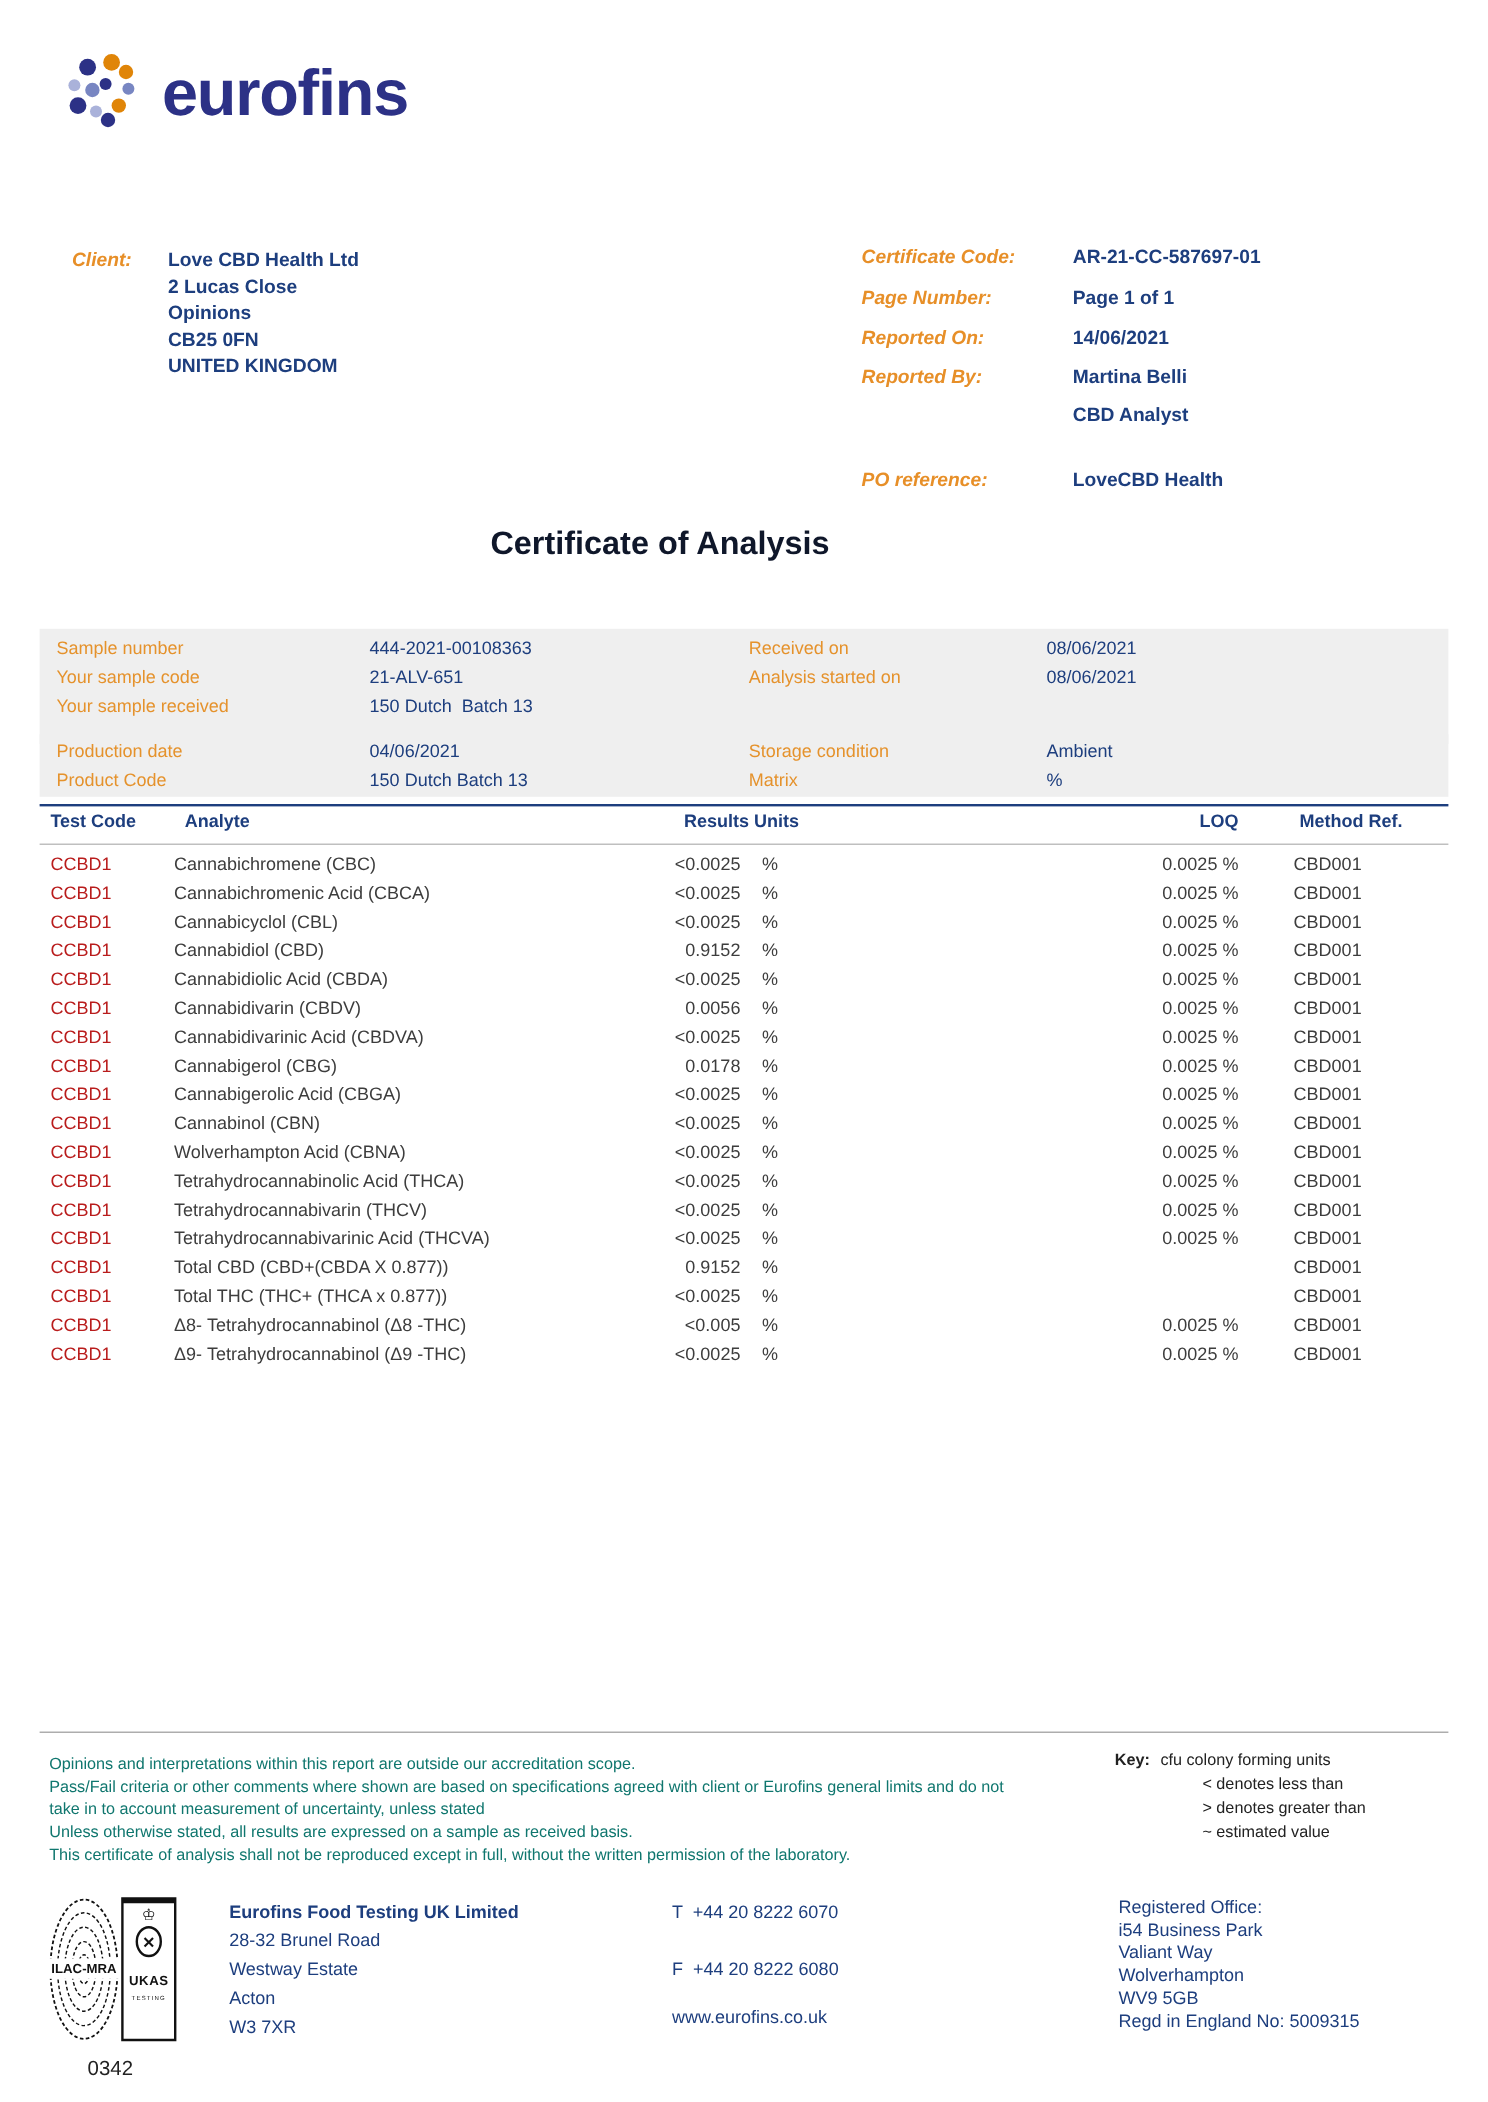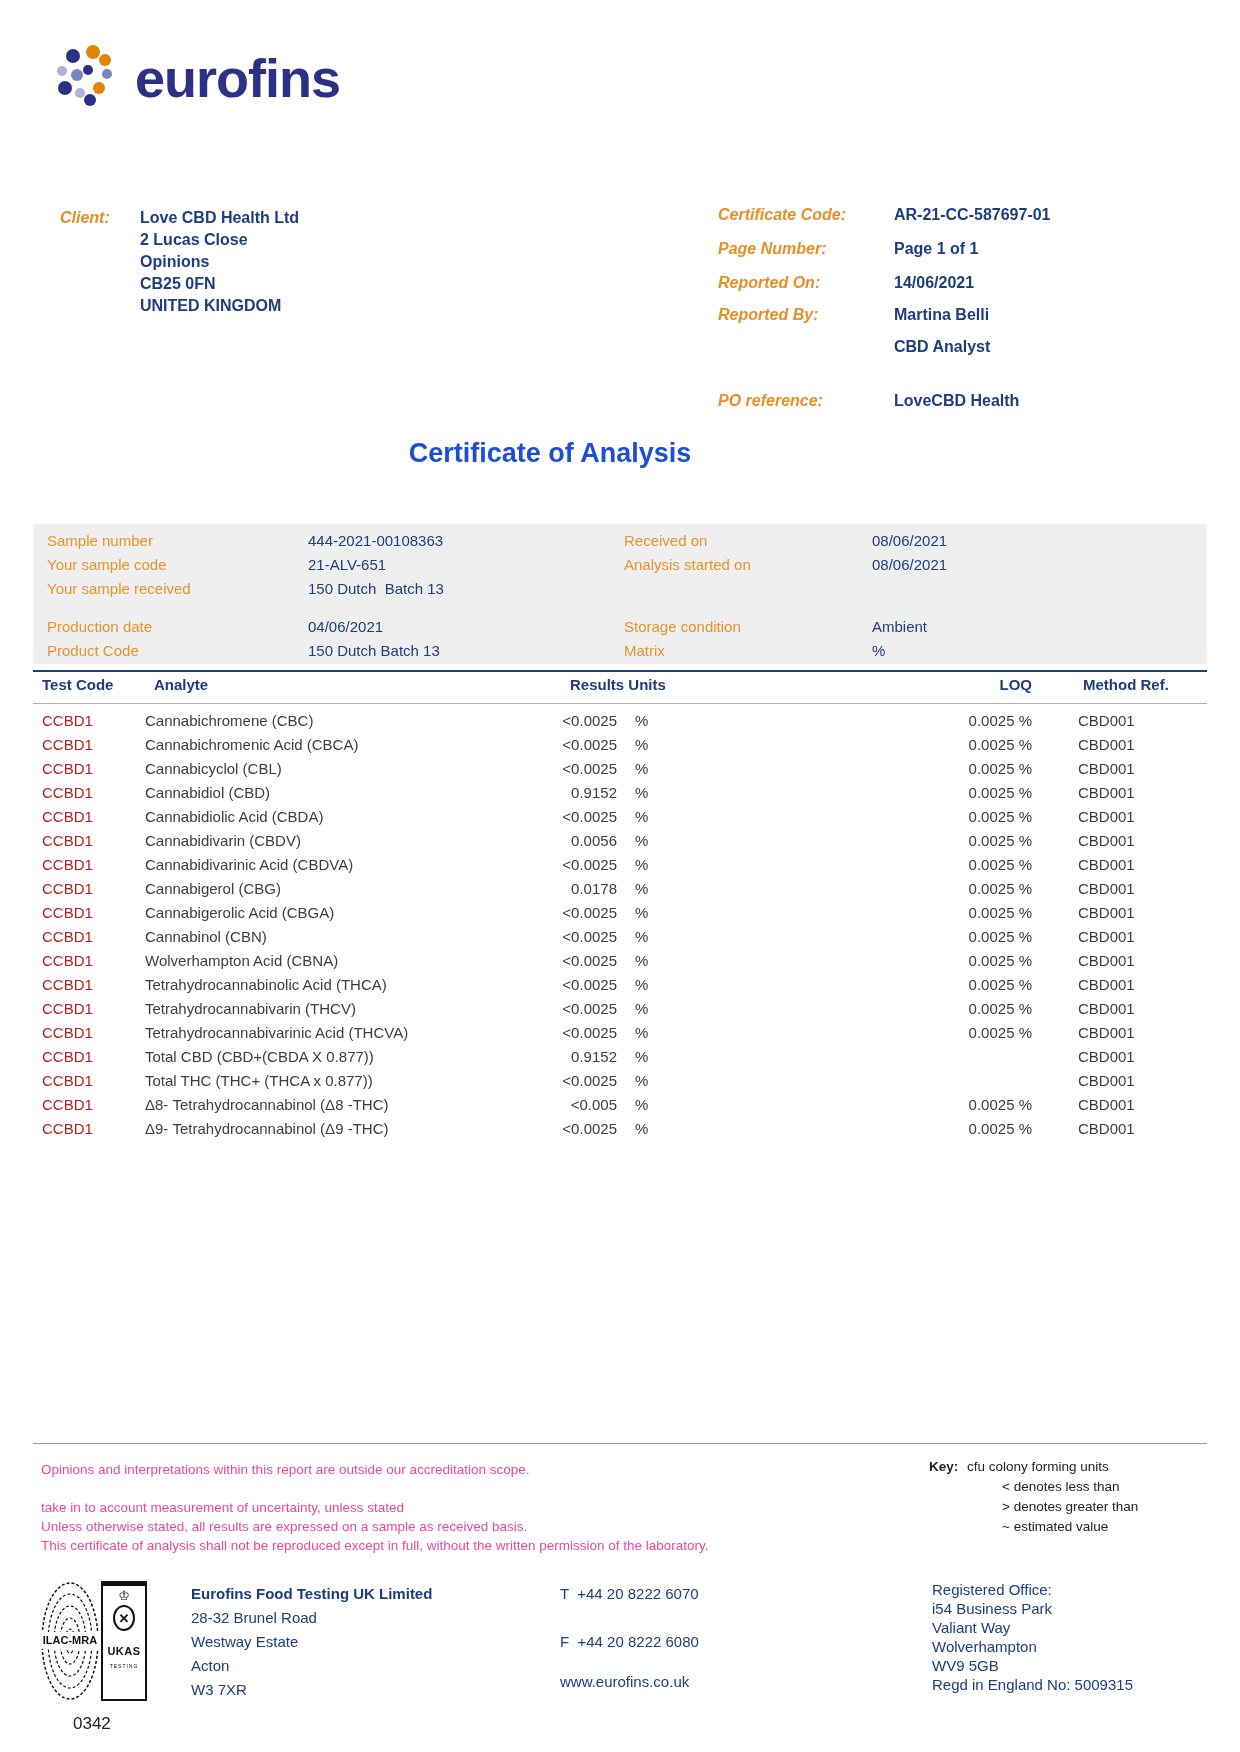--- a/index.html
+++ b/index.html
@@ -12,42 +12,42 @@
   .abs { position:absolute; }
 
   
   .brand-text { font-size:54px; font-weight:bold; color:#2c3186; letter-spacing:-1px; }
 
   
   .lbl-orange { color:#e78f28; font-weight:bold; font-style:italic; font-size:16px; }
   .val-navy  { color:#1d3e7e; font-weight:bold; font-size:16px; white-space:pre; }
 
   
-  .doc-title { font-size:27px; font-weight:bold; color:#1d4ed8; text-align:center; }
+  .doc-title { font-size:27px; font-weight:bold; color:#0f172a; text-align:center; }
 
   
   .band { background:#efefef; left:33px; width:1174px; }
   .band-label { position:absolute; color:#e5922c; font-size:15px; white-space:pre; }
   .band-value { position:absolute; color:#1d3e7e; font-size:15px; white-space:pre; }
 
   
   .rule-navy { background:#1d3e7e; height:2px; left:33px; width:1174px; }
   .rule-grey { background:#b0b0b0; height:1px; left:33px; width:1174px; }
   .thead span { position:absolute; color:#1d3e7e; font-weight:bold; font-size:15px; white-space:nowrap; }
   .trow { position:absolute; left:0; width:1240px; height:24px; font-size:15px; }
   .trow span { position:absolute; white-space:pre; }
   .c-test    { left:42px;  color:#b91c1c; }
   .c-analyte { left:145px; color:#3d3d3d; }
   .c-result  { left:460px; width:157px; text-align:right; color:#3d3d3d; }
   .c-units   { left:635px; color:#3d3d3d; }
   .c-loq     { left:800px; width:232px; text-align:right; color:#3d3d3d; }
   .c-method  { left:1078px; color:#3d3d3d; }
 
   
-  .disc-line { position:absolute; left:41px; font-size:13.5px; color:#ec4899; white-space:pre; }
+  .disc-line { position:absolute; left:41px; font-size:13.5px; color:#0f766e; white-space:pre; }
   .key-line  { position:absolute; font-size:13.5px; color:#222222; white-space:pre; }
   .key-bold  { font-weight:bold; }
 
   
   .foot-navy { position:absolute; color:#1d3e7e; font-size:15px; white-space:pre; }
   .foot-bold { font-weight:bold;text-align:center; }
   .ukas-box {
     position:absolute; left:101px; top:1581px; width:46px; height:120px;
     border:2px solid #111; border-top:5px solid #111; background:#fff;
     display:flex; flex-direction:column; align-items:center; justify-content:flex-start;
@@ -304,20 +304,21 @@
       <span class="c-analyte">Δ9- Tetrahydrocannabinol (Δ9 -THC)</span>
       <span class="c-result">&lt;0.0025</span>
       <span class="c-units">%</span>
       <span class="c-loq">0.0025 %</span>
       <span class="c-method">CBD001</span>
     </div>
   </div>
 
   <div class="abs rule-grey" style="top:1443px; background:#999;"></div>
   <div class="disc-line" style="top:1462px;">Opinions and interpretations within this report are outside our accreditation scope.</div>
+  <div class="disc-line" style="top:1481px;">Pass/Fail criteria or other comments where shown are based on specifications agreed with client or Eurofins general limits and do not</div>
   <div class="disc-line" style="top:1500px;">take in to account measurement of uncertainty, unless stated</div>
   <div class="disc-line" style="top:1519px;">Unless otherwise stated, all results are expressed on a sample as received basis.</div>
   <div class="disc-line" style="top:1538px;">This certificate of analysis shall not be reproduced except in full, without the written permission of the laboratory.</div>
 
   <div class="key-line key-bold" style="left:929px; top:1459px;">Key:</div>
   <div class="key-line" style="left:967px;  top:1459px;">cfu colony forming units</div>
   <div class="key-line" style="left:1002px; top:1479px;">&lt; denotes less than</div>
   <div class="key-line" style="left:1002px; top:1499px;">&gt; denotes greater than</div>
   <div class="key-line" style="left:1002px; top:1519px;">~ estimated value</div>
 

